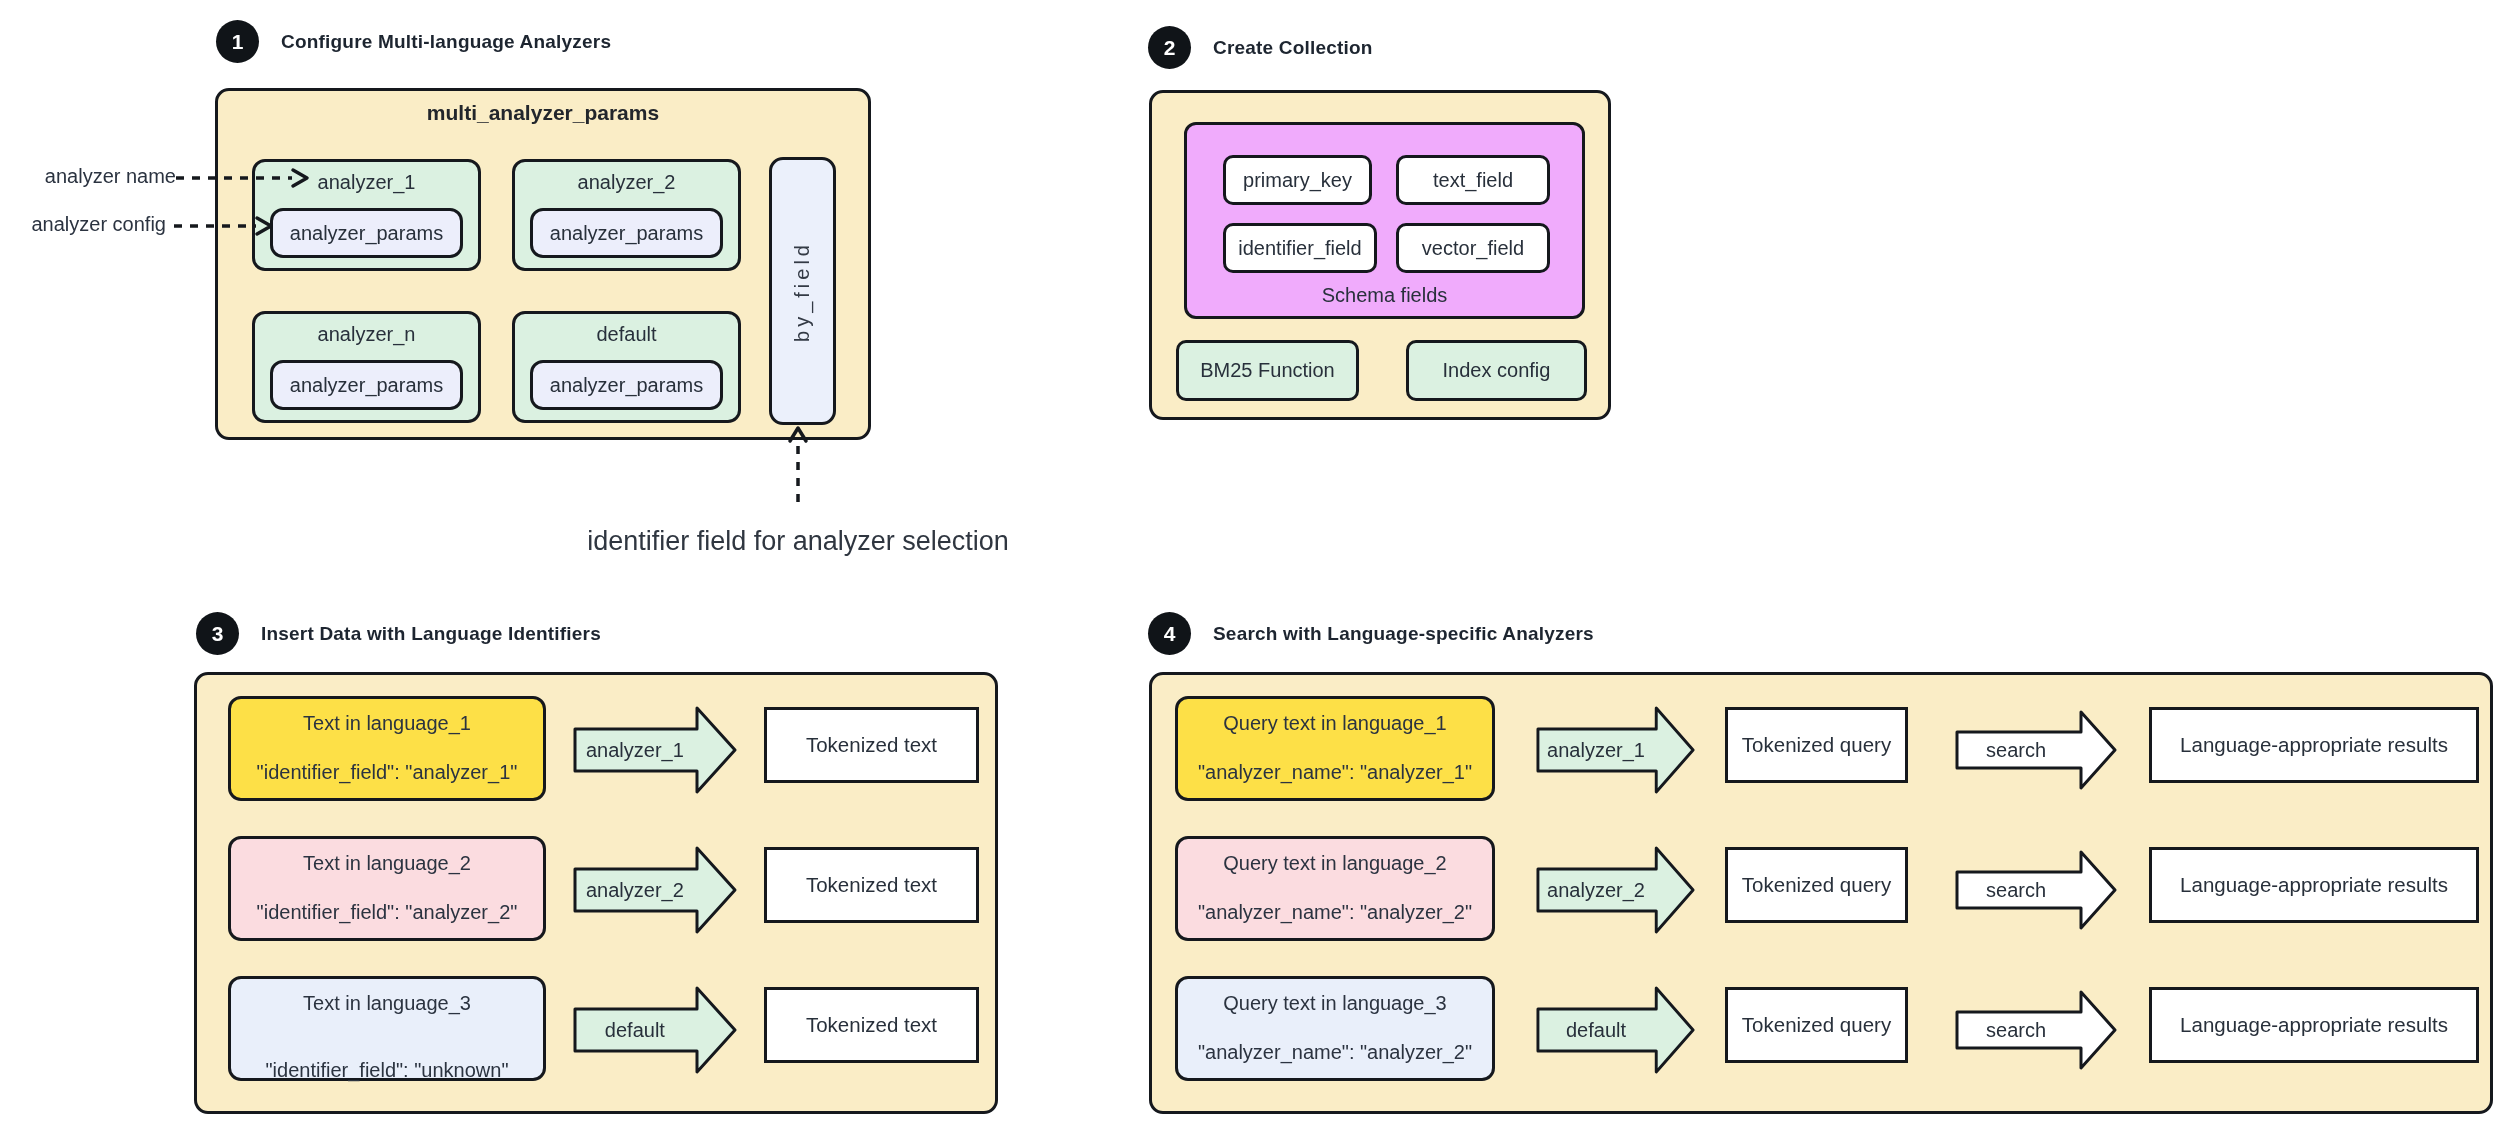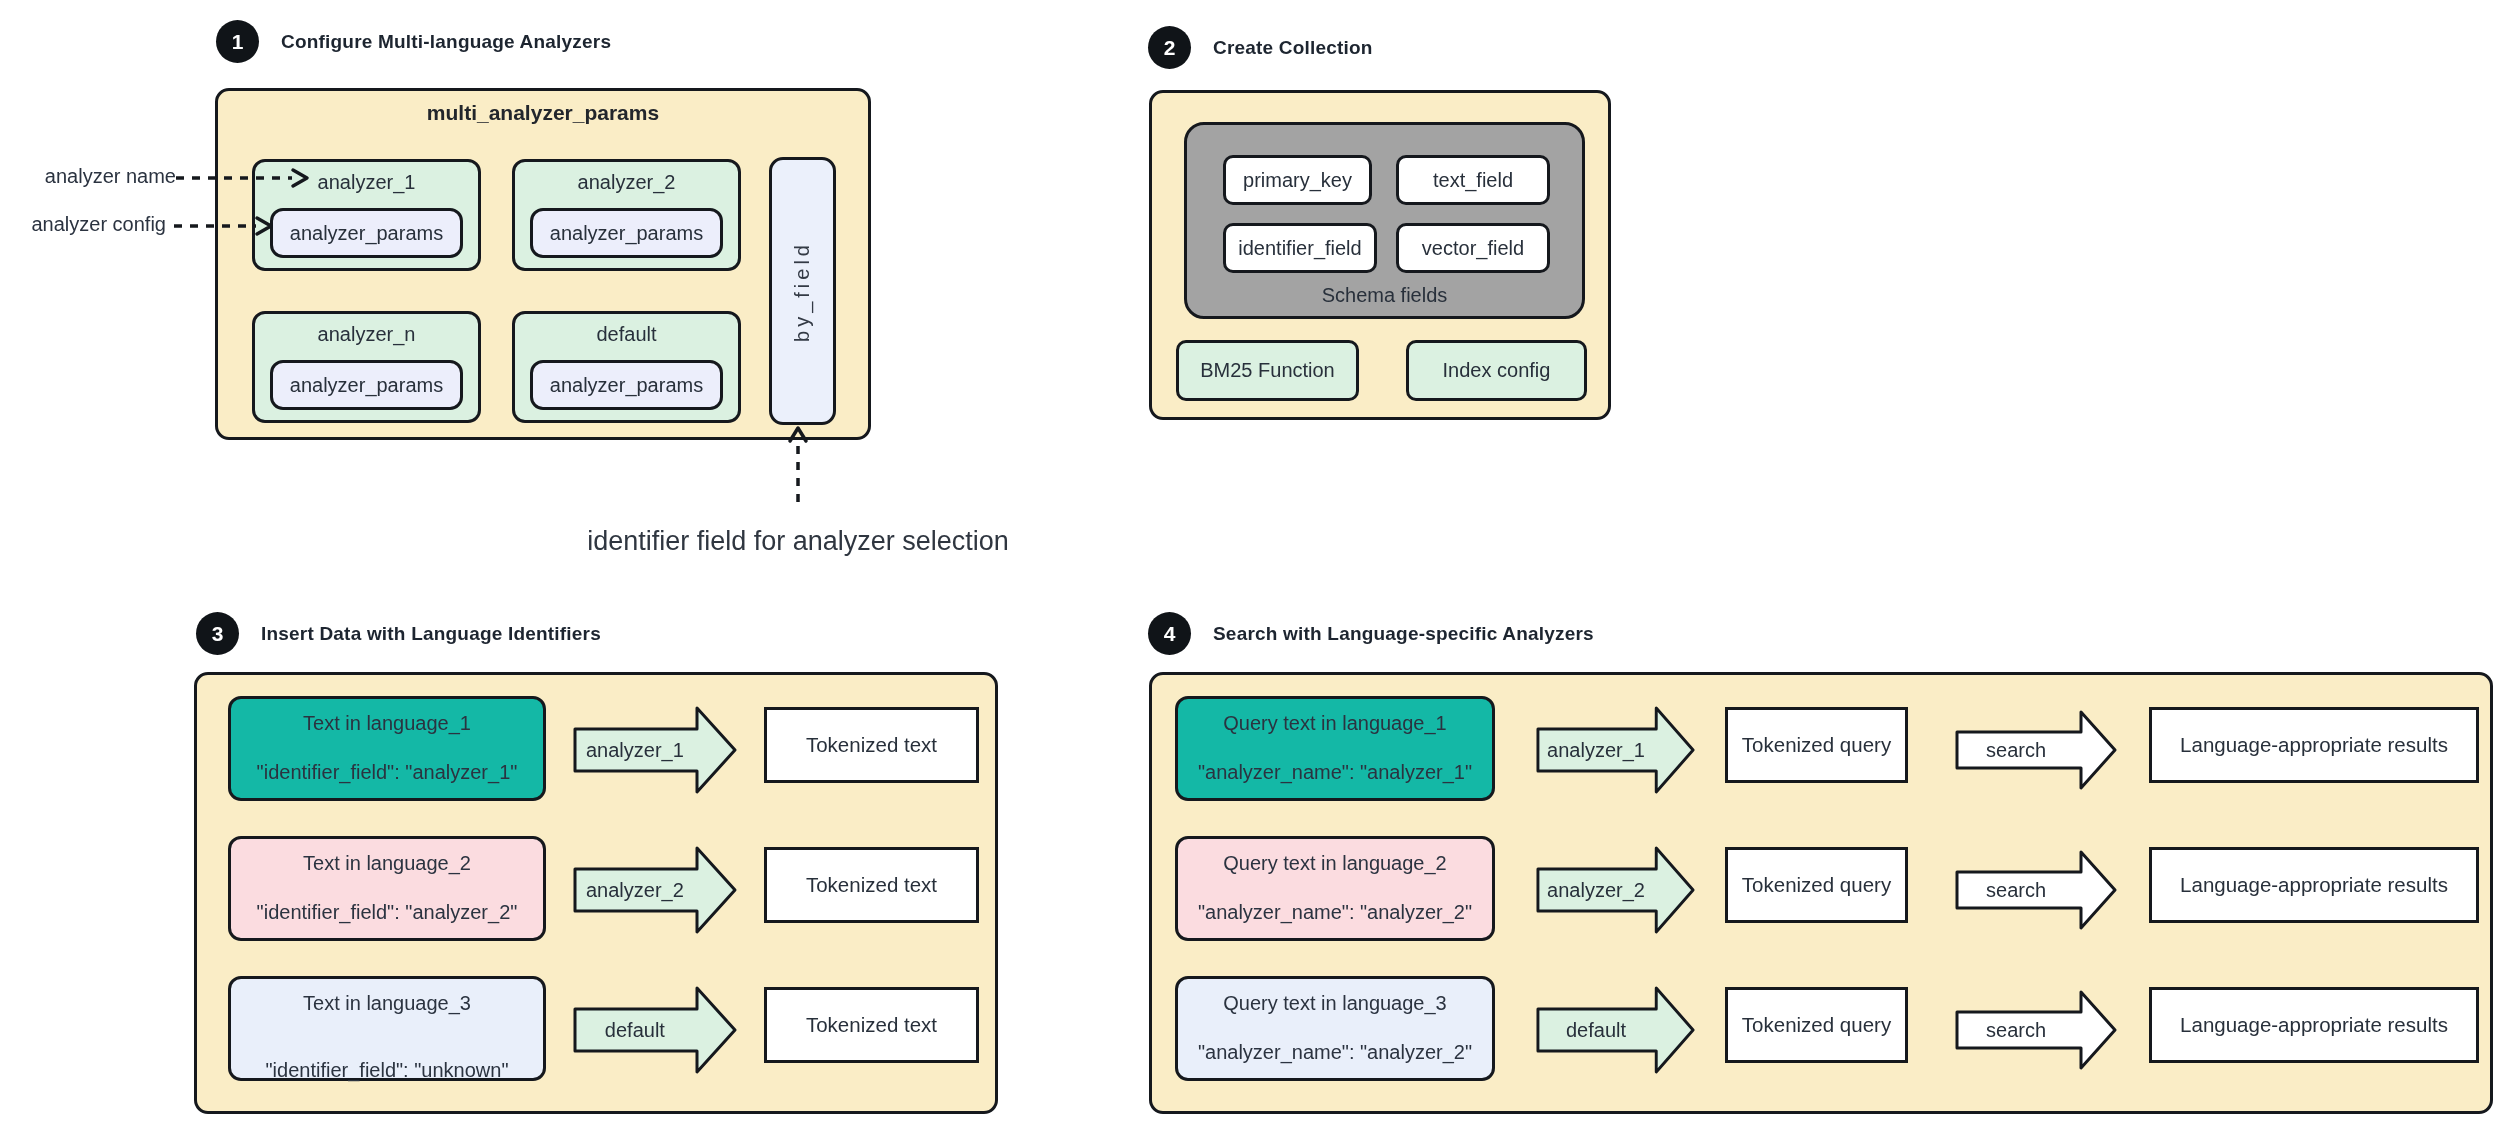--- a/index.html
+++ b/index.html
@@ -62,21 +62,21 @@
 
   
   .annot{position:absolute;font-size:20px;color:#2b3340;}
   .annot.right-align{text-align:right;}
   .caption{position:absolute;font-size:27px;color:#2f3640;text-align:center;}
   .dash-svg{position:absolute;overflow:visible;}
 
   
   .schema-box{
     position:absolute;left:32px;top:29px;width:401px;height:197px;
-    background:#a3a3a3;border:3px solid #15181d;border-radius:20px;
+    background:#f0abfc;border:3px solid #15181d;border-radius:12px;
     box-sizing:border-box;
   }
   .chip{
     position:absolute;height:50px;background:#ffffff;
     border:3px solid #15181d;border-radius:10px;box-sizing:border-box;
     display:flex;align-items:center;justify-content:center;
     font-size:20px;color:#28303b;
   }
   .schema-label{
     position:absolute;bottom:9px;left:0;width:100%;
@@ -91,21 +91,21 @@
 
   
   .lang-box{
     position:absolute;height:105px;
     border:3px solid #15181d;border-radius:13px;box-sizing:border-box;
     display:flex;flex-direction:column;justify-content:space-between;
     padding:13px 6px 14px 6px;text-align:center;
   }
   .lang-box .l-title{font-size:20px;color:#2b3340;}
   .lang-box .l-code{font-size:20px;color:#2b3340;}
-  .bg-purple{background:#14b8a6;}
+  .bg-purple{background:#fde047;}
   .bg-pink{background:#FBDCE0;}
   .bg-blue{background:#E9EFFA;}
 
   .flow-arrow{position:absolute;width:165px;height:92px;}
   .flow-arrow svg{position:absolute;left:0;top:0;width:100%;height:100%;}
   .flow-arrow .a-label{
     position:absolute;left:0;top:0;width:75%;height:100%;
     display:flex;align-items:center;justify-content:center;
     font-size:20px;color:#28303b;
   }

